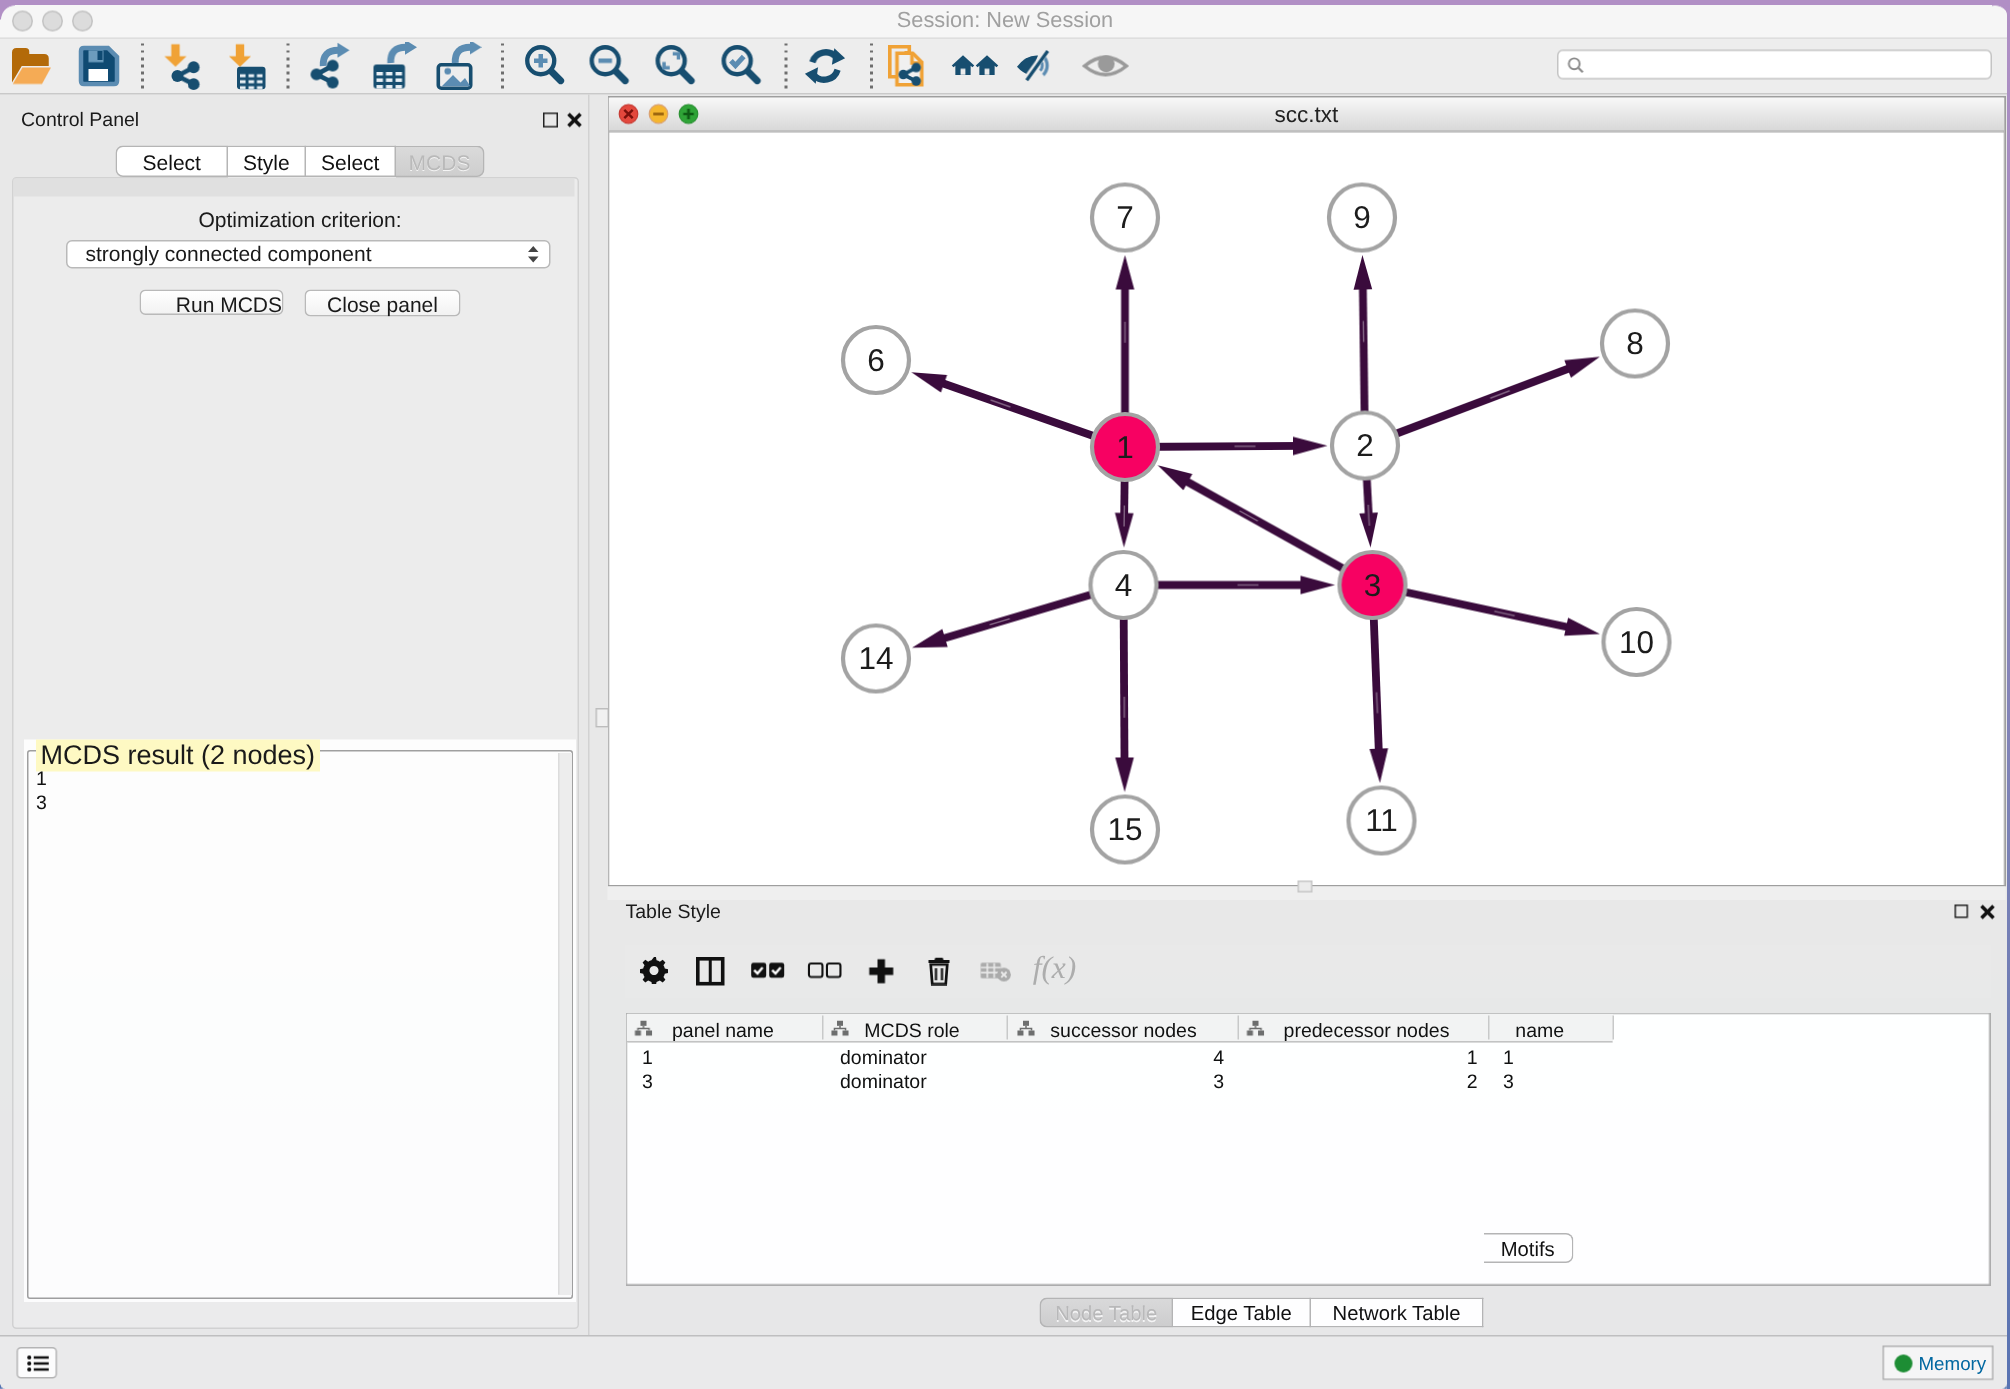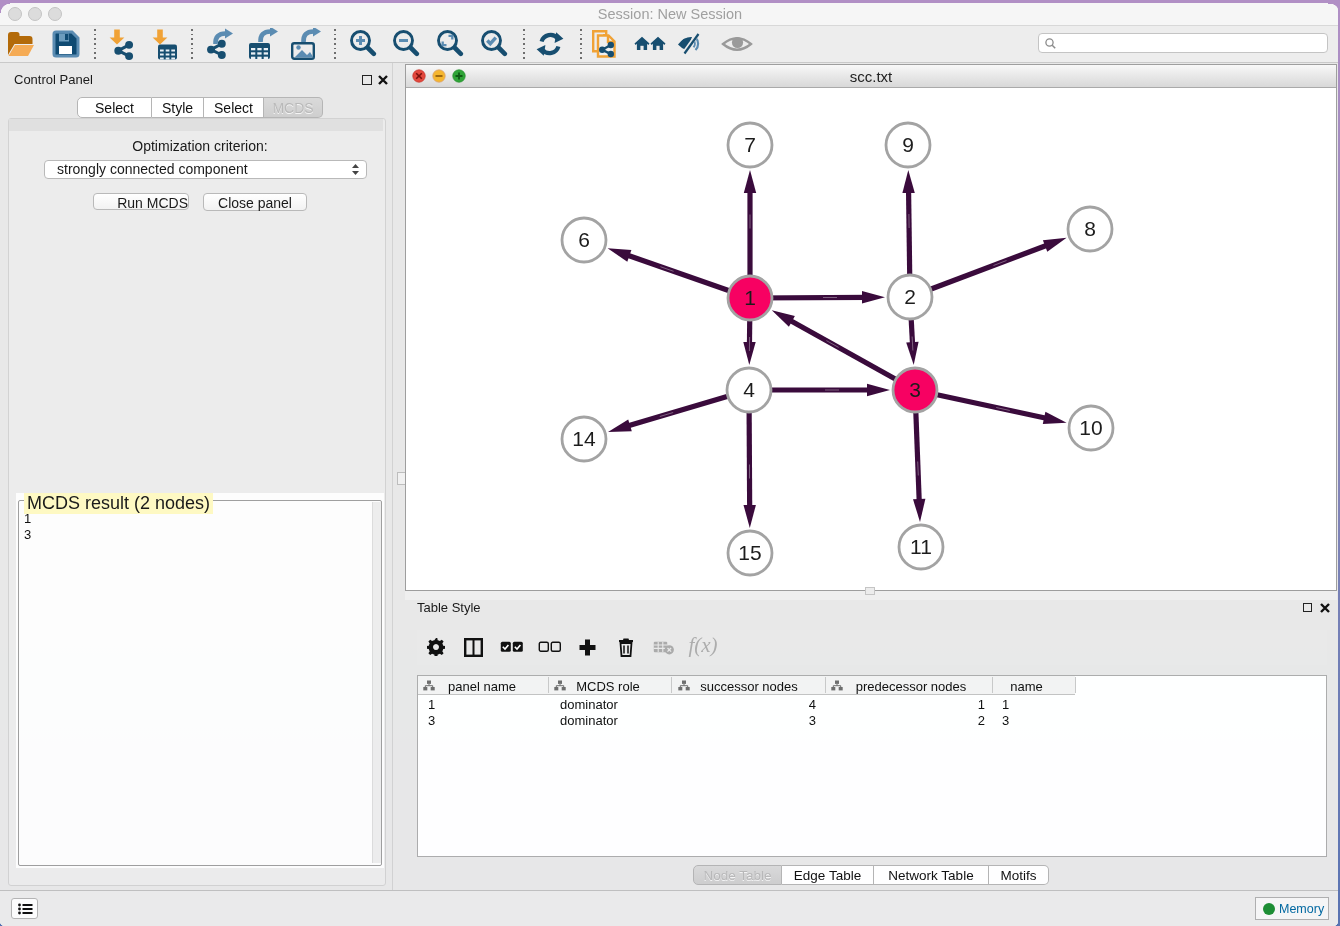--- a/index.html
+++ b/index.html
@@ -333,21 +333,21 @@
 <div class="tc tr" style="left:860px;top:697px;width:125px">1</div>
 <div class="tc" style="left:1002px;top:697px;width:60px">1</div>
 <div class="tc" style="left:428px;top:713px;width:60px">3</div>
 <div class="tc" style="left:560px;top:713px;width:100px">dominator</div>
 <div class="tc tr" style="left:700px;top:713px;width:116px">3</div>
 <div class="tc tr" style="left:860px;top:713px;width:125px">2</div>
 <div class="tc" style="left:1002px;top:713px;width:60px">3</div>
 <div style="position:absolute;left:693px;top:865px;width:89px;height:20px;border-radius:5px 0 0 5px;border:1px solid #b5b5b5;background:linear-gradient(#dadada,#cecece);color:#b9b9b9;text-shadow:0 1px 0 #f5f5f5;font-size:13.5px;line-height:20px;text-align:center;box-sizing:border-box">Node Table</div>
 <div style="position:absolute;left:782px;top:865px;width:92px;height:20px;border-radius:0;border:1px solid #b5b5b5;border-left:none;background:#fff;color:#111;font-size:13.5px;line-height:20px;text-align:center;box-sizing:border-box">Edge Table</div>
 <div style="position:absolute;left:874px;top:865px;width:115px;height:20px;border-radius:0;border:1px solid #b5b5b5;border-left:none;background:#fff;color:#111;font-size:13.5px;line-height:20px;text-align:center;box-sizing:border-box">Network Table</div>
-<div style="position:absolute;left:989px;top:865px;width:60px;height:20px;border-radius:0 5px 5px 0;border:1px solid #b5b5b5;border-left:none;background:#fff;color:#111;font-size:13.5px;line-height:20px;text-align:center;box-sizing:border-box">Motifs</div>
+<div style="position:absolute;left:989px;top:822px;width:60px;height:20px;border-radius:0 5px 5px 0;border:1px solid #b5b5b5;border-left:none;background:#fff;color:#111;font-size:13.5px;line-height:20px;text-align:center;box-sizing:border-box">Motifs</div>
 
 <div class="abs" style="left:0;top:890px;width:1338px;height:36px;background:#ebebeb;border-top:1px solid #c0c0c0"></div>
 <div class="abs" style="left:11px;top:898px;width:27px;height:21px;background:#fdfdfd;border:1px solid #b5b5b5;border-radius:3px;box-sizing:border-box">
   <svg style="position:absolute;left:6px;top:4px" width="15" height="12" viewBox="0 0 15 12">
     <circle cx="1.5" cy="2" r="1.4" fill="#111"></circle>
       <circle cx="1.5" cy="6" r="1.4" fill="#111"></circle>
       <circle cx="1.5" cy="10" r="1.4" fill="#111"></circle>
     <path d="M4.5 2 h10 M4.5 6 h10 M4.5 10 h10" stroke="#111" stroke-width="1.8"></path>
     </svg>
 </div>

